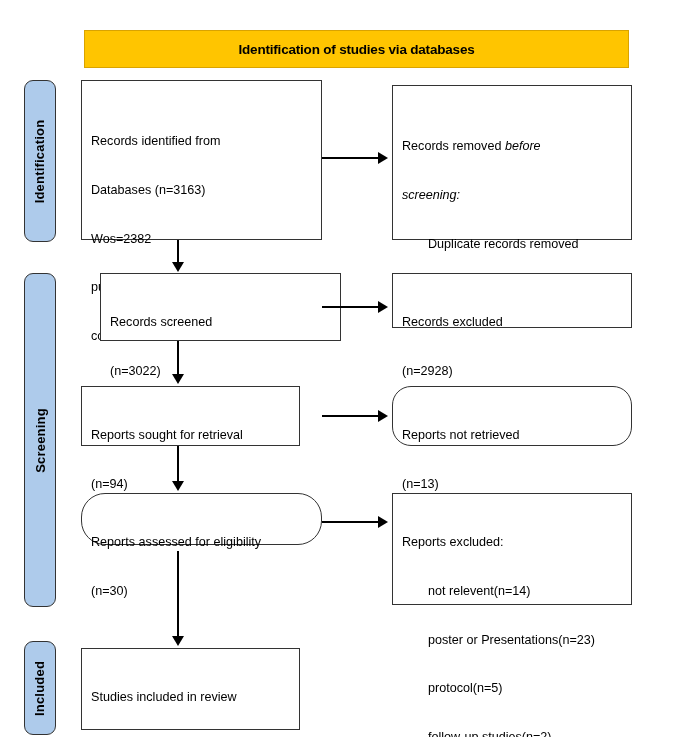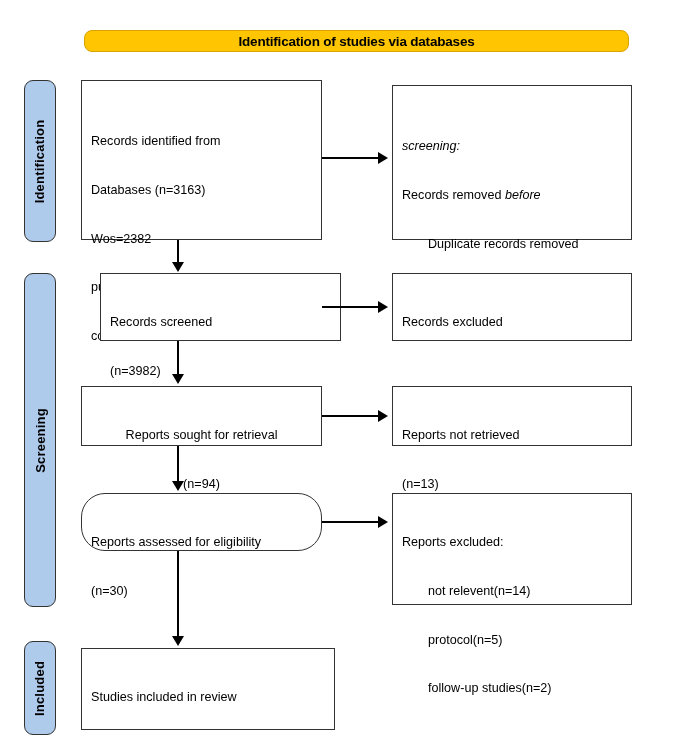--- a/index.html
+++ b/index.html
@@ -9,24 +9,24 @@
     font-family:"Liberation Sans", sans-serif;
     position:relative;
     overflow:hidden;
     color:#000;
   }
   #diagram{position:absolute;left:0;top:0;width:688px;height:737px;}
 
   
   .banner{
     position:absolute;
-    left:84px;top:30px;width:545px;height:22px;
+    left:84px;top:30px;width:545px;height:38px;
     background:#FFC500;
     border:1.5px solid #D9A300;
-    border-radius:8px;
+    border-radius:0;
     box-sizing:border-box;
     display:flex;align-items:center;justify-content:center;
     font-weight:bold;font-size:13.5px;
     letter-spacing:-0.2px;
     color:#000;
   }
 
   
   .phase{
     position:absolute;
@@ -59,26 +59,26 @@
     line-height:16.2px;
     white-space:pre-wrap;
   }
   .box .ital{font-style:italic;}
   .box .indent{display:block;padding-left:26px;}
   .box .line{display:block;}
 
   #box-identified{left:81px;top:80px;width:241px;height:160px;padding-top:20px;}
   #box-removed{left:392px;top:85px;width:240px;height:155px;padding-top:20px;}
   #box-screened{left:81px;top:273px;width:241px;height:68px;margin-left:19px;}
-  #box-excluded{left:392px;top:273px;width:240px;height:68px;}
-  #box-sought{left:81px;top:386px;width:241px;height:60px;text-align:center;}
-  #box-notretrieved{left:392px;top:386px;width:240px;height:60px;}
-  #box-assessed{left:81px;top:493px;width:241px;height:58px;border-radius:24px;}
+  #box-excluded{left:392px;top:273px;width:240px;height:55px;}
+  #box-sought{left:81px;top:386px;width:219px;height:60px;}
+  #box-notretrieved{left:392px;top:386px;width:240px;height:60px;border-radius:19px;}
+  #box-assessed{left:81px;top:493px;width:241px;height:52px;border-radius:24px;}
   #box-reasons{left:392px;top:493px;width:240px;height:112px;}
-  #box-included{left:81px;top:648px;width:254px;height:82px;}
+  #box-included{left:81px;top:648px;width:219px;height:82px;}
 
   
   .vline{position:absolute;width:1.8px;background:#000;}
   .hline{position:absolute;height:1.8px;background:#000;}
   .arrow-down{
     position:absolute;width:0;height:0;
     border-left:6px solid transparent;
     border-right:6px solid transparent;
     border-top:10px solid #000;
   }
@@ -133,53 +133,55 @@
 
   <div class="box" id="box-identified">
     <span class="line">Records identified from</span>
     <span class="line">Databases (n=3163)</span>
     <span class="line">Wos=2382</span>
     <span class="line">pubmed=40</span>
     <span class="line">cochrane=102</span>
   </div>
 
   <div class="box" id="box-removed">
+    <span class="line"><span>Records removed </span><span class="ital">before</span></span>
     <span class="line ital">screening:</span>
-    <span class="line"><span>Records removed </span><span class="ital">before</span></span>
     <span class="indent">Duplicate records removed</span>
     <span class="indent">(n=141)</span>
   </div>
 
   <div class="box" id="box-screened">
     <span class="line">Records screened</span>
-    <span class="line">(n=3982)</span>
+    <span class="line">(n=3022)</span>
   </div>
 
   <div class="box" id="box-excluded">
     <span class="line">Records excluded</span>
+    <span class="line">(n=2928)</span>
   </div>
 
   <div class="box" id="box-sought">
     <span class="line">Reports sought for retrieval</span>
     <span class="line">(n=94)</span>
   </div>
 
   <div class="box" id="box-notretrieved">
     <span class="line">Reports not retrieved</span>
     <span class="line">(n=13)</span>
   </div>
 
   <div class="box" id="box-assessed">
     <span class="line">Reports assessed for eligibility</span>
     <span class="line">(n=30)</span>
   </div>
 
   <div class="box" id="box-reasons">
     <span class="line">Reports excluded:</span>
     <span class="indent">not relevent(n=14)</span>
+    <span class="indent">poster or Presentations(n=23)</span>
     <span class="indent">protocol(n=5)</span>
     <span class="indent">follow-up studies(n=2)</span>
     
   </div>
 
   <div class="box" id="box-included">
     <span class="line">Studies included in review</span>
     
     
     

